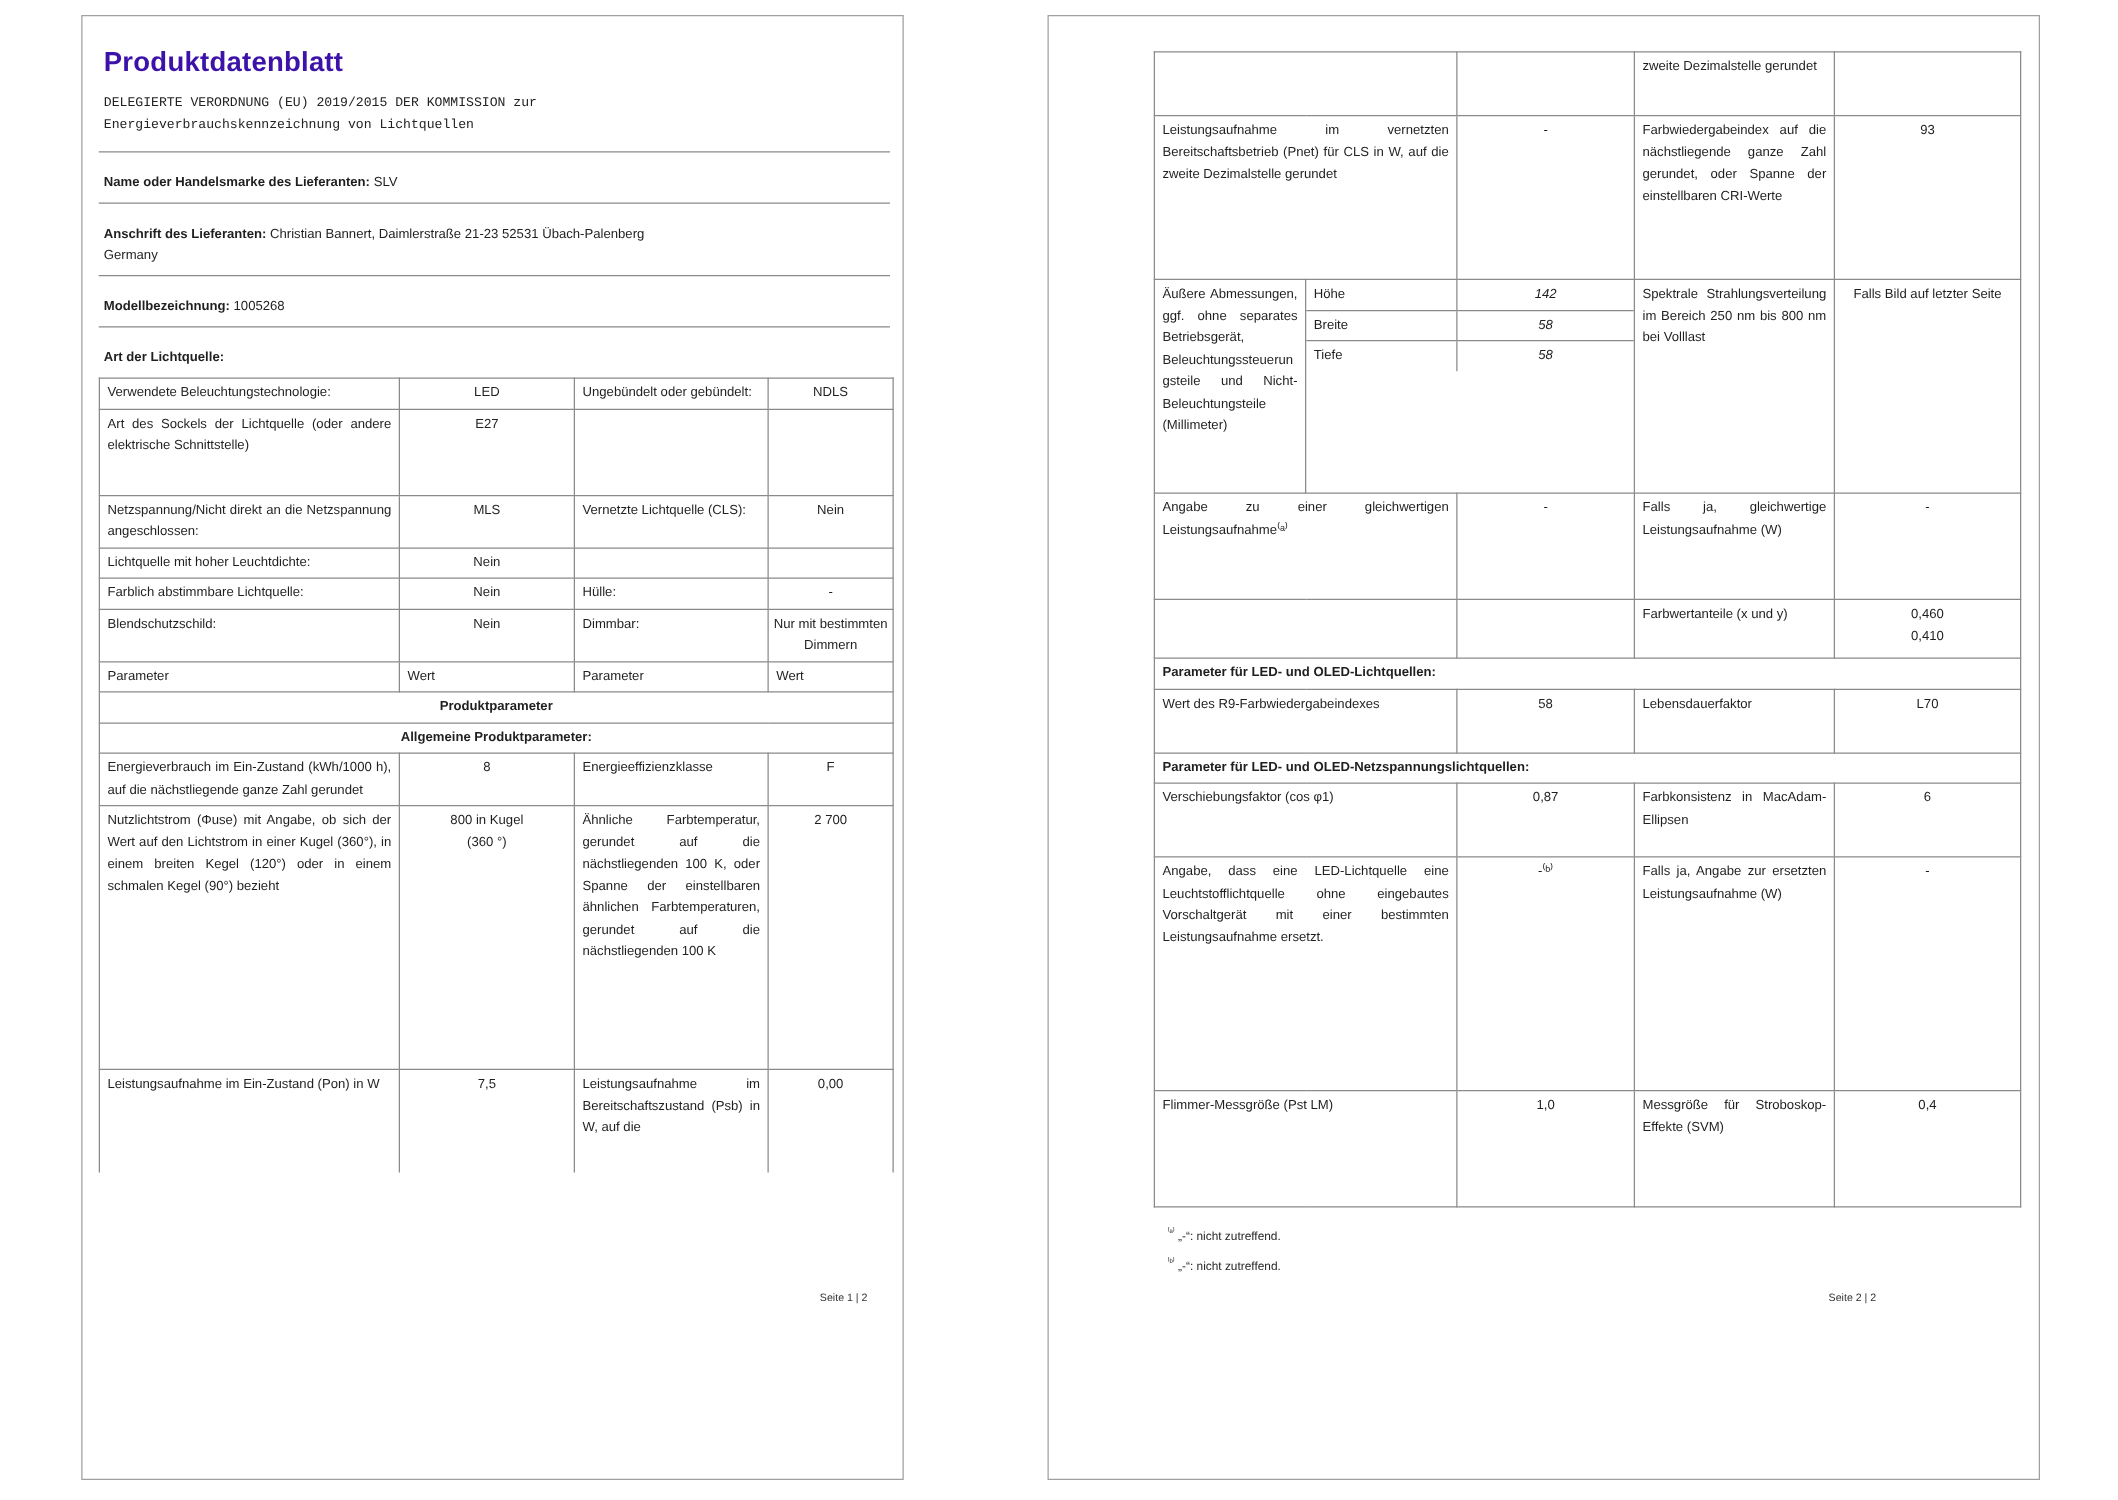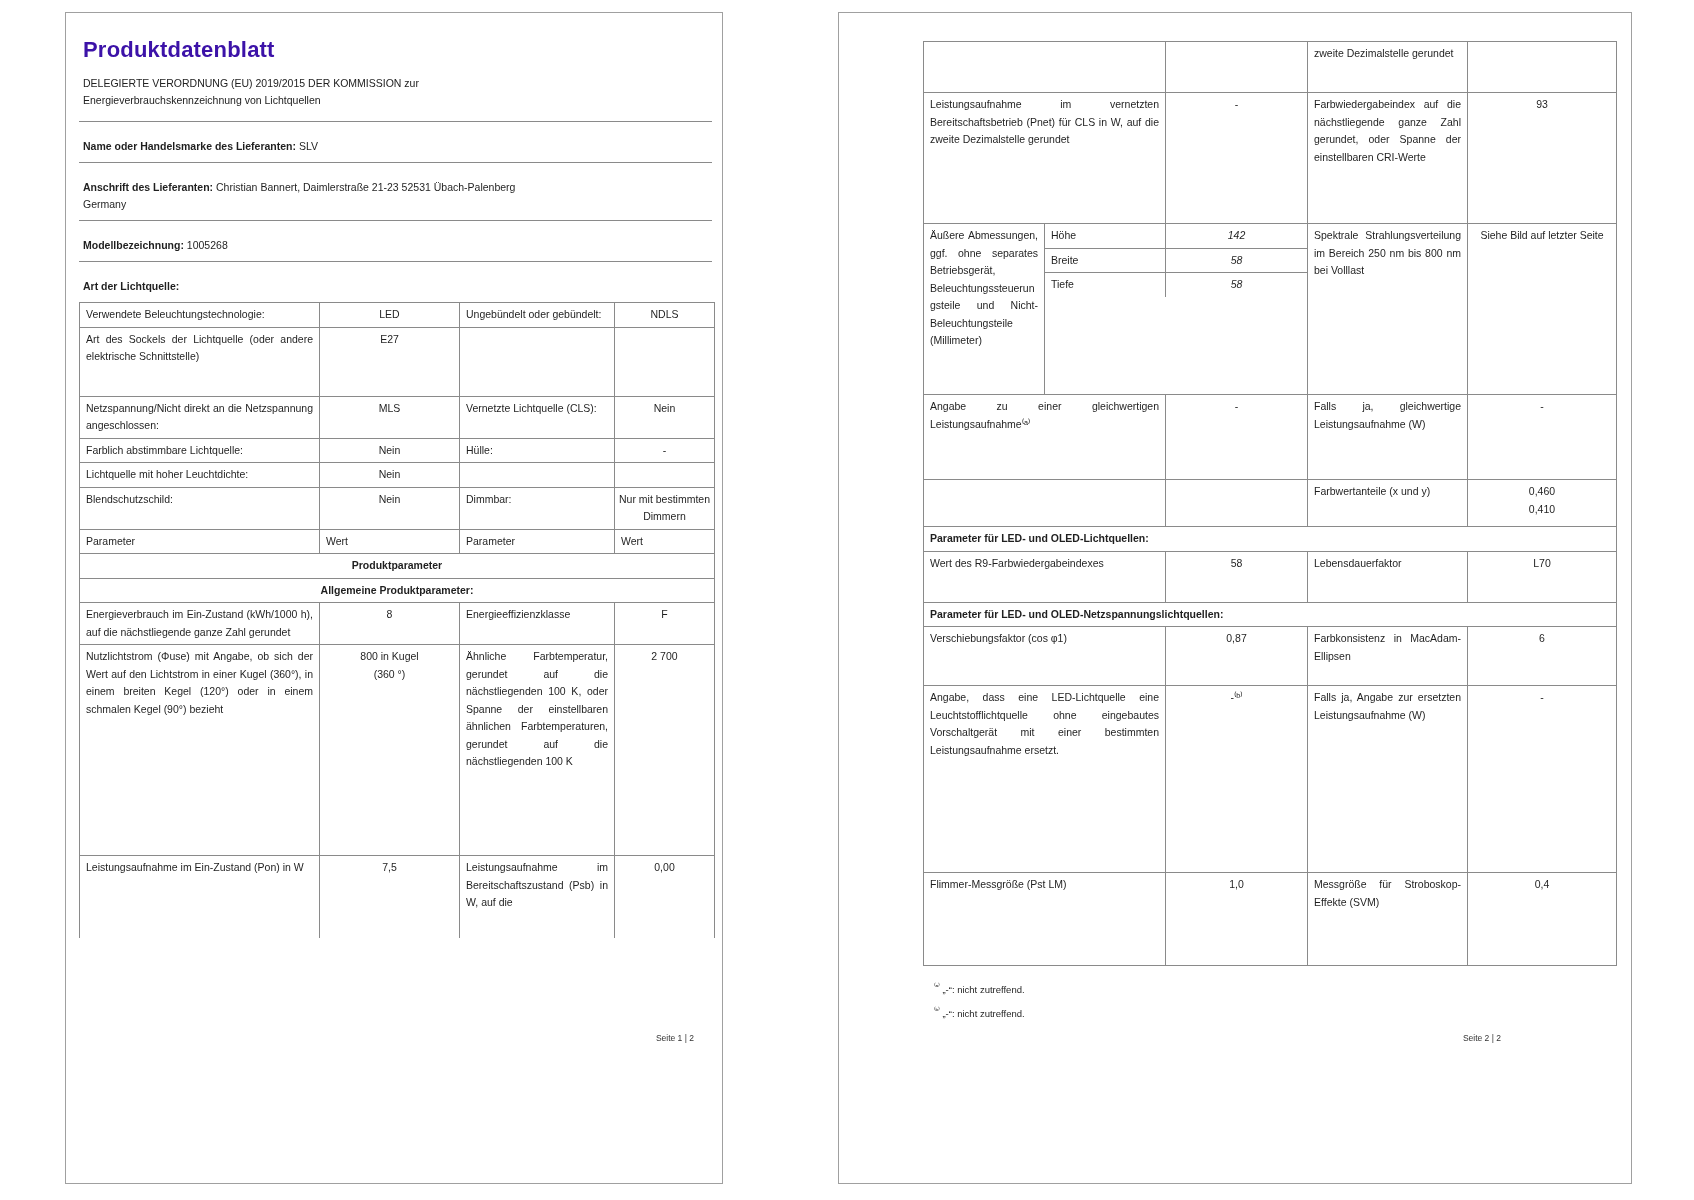--- a/index.html
+++ b/index.html
@@ -14,21 +14,21 @@
   }
   #page1{left:65px;width:658px;}
   #page2{left:838px;width:794px;}
 
   
   .p1-inner{margin:0 10px 0 13px;}
   .title-block{padding:24px 0 12px 4px;}
   .doc-title{
     font-size:22px;font-weight:bold;color:#3c12a8;margin:0 0 12px 0;letter-spacing:0.2px;
   }
-  .doc-subtitle{font-size:10.5px;line-height:17px;max-width:470px;color:#222;}
+  .doc-subtitle{font-size:10.5px;line-height:17px;max-width:470px;color:#222;font-family:Liberation Mono, monospace;}
   .hrow{
     border-top:1px solid #8a8a8a;padding:16px 4px 7px 4px;
     font-size:10.5px;line-height:17px;
   }
   .hrow .lab{font-weight:bold;}
   .hrow .val{white-space:pre-line;}
   .hrow.section{font-weight:bold;}
 
   
   table{border-collapse:collapse;table-layout:fixed;}
@@ -125,30 +125,30 @@
             <td colspan="1" class="label"></td>
             <td colspan="1" class="value"></td>
           </tr>
           <tr>
             <td colspan="1" class="label">Netzspannung/Nicht direkt an die Netzspannung angeschlossen:</td>
             <td colspan="1" class="value">MLS</td>
             <td colspan="1" class="label">Vernetzte Lichtquelle (CLS):</td>
             <td colspan="1" class="value">Nein</td>
           </tr>
           <tr>
+            <td colspan="1" class="label">Lichtquelle mit hoher Leuchtdichte:</td>
+            <td colspan="1" class="value">Nein</td>
+            <td colspan="1" class="label"></td>
+            <td colspan="1" class="value"></td>
+          </tr>
+          <tr>
             <td colspan="1" class="label">Farblich abstimmbare Lichtquelle:</td>
             <td colspan="1" class="value">Nein</td>
             <td colspan="1" class="label">Hülle:</td>
             <td colspan="1" class="value">-</td>
-          </tr>
-          <tr>
-            <td colspan="1" class="label">Lichtquelle mit hoher Leuchtdichte:</td>
-            <td colspan="1" class="value">Nein</td>
-            <td colspan="1" class="label"></td>
-            <td colspan="1" class="value"></td>
           </tr>
           <tr>
             <td colspan="1" class="label">Blendschutzschild:</td>
             <td colspan="1" class="value">Nein</td>
             <td colspan="1" class="label">Dimmbar:</td>
             <td colspan="1" class="value">Nur mit bestimmten
 Dimmern</td>
           </tr>
         </tbody>
       <tbody>
@@ -229,21 +229,21 @@
           <div class="sub-row b">
             <div class="sub-key">Breite</div>
             <div class="sub-val">58</div>
           </div>
           <div class="sub-row">
             <div class="sub-key">Tiefe</div>
             <div class="sub-val">58</div>
           </div>
         </td>
         <td class="label">Spektrale Strahlungsverteilung im Bereich 250 nm bis 800 nm bei Volllast</td>
-        <td class="value">Siehe Bild auf letzter Seite</td>
+        <td class="value">Falls Bild auf letzter Seite</td>
       </tr>
     </tbody>
 
     <tbody class="equiv">
         <tr>
           <td colspan="2" class="label">Angabe zu einer gleichwertigen Leistungsaufnahme⁽ᵃ⁾</td>
           <td colspan="1" class="value">-</td>
           <td colspan="1" class="label">Falls ja, gleichwertige Leistungsaufnahme (W)</td>
           <td colspan="1" class="value">-</td>
         </tr>

